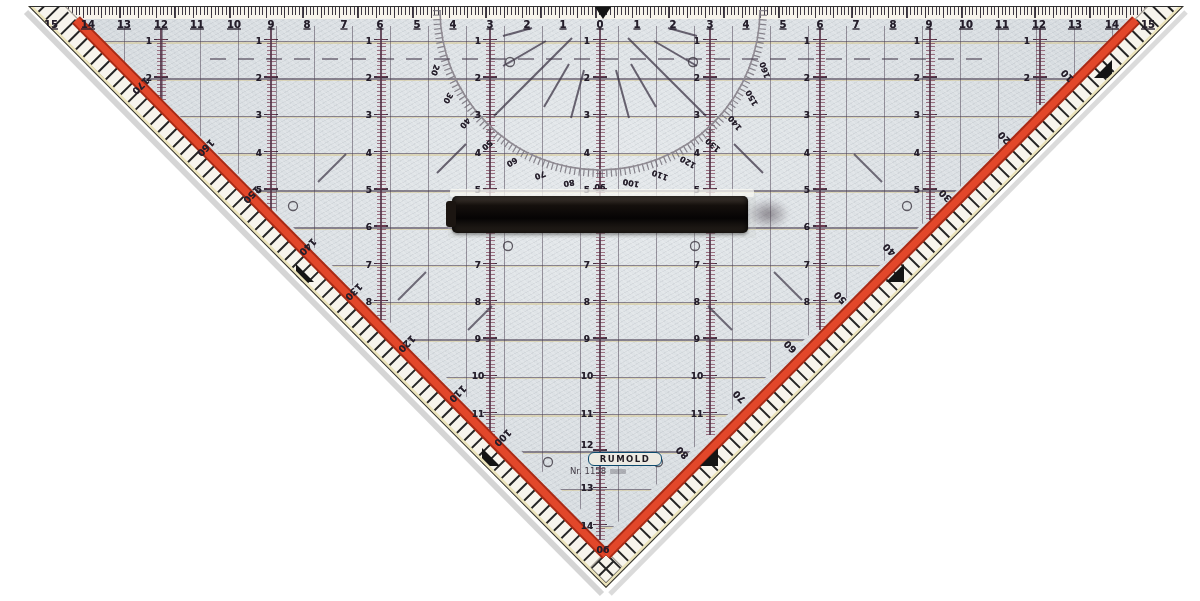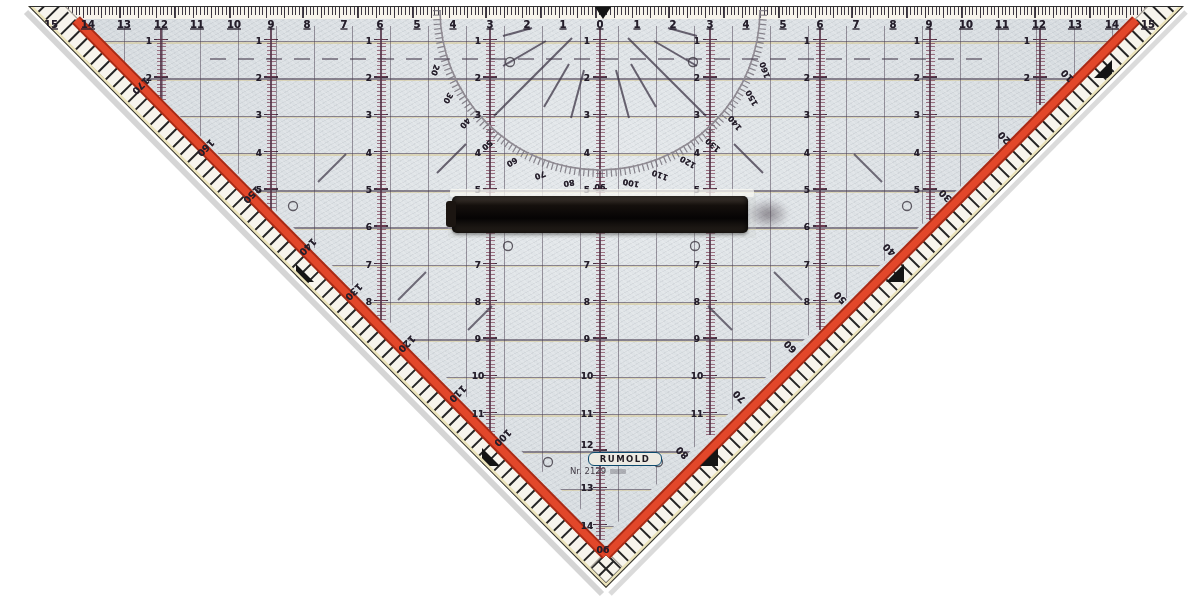--- a/index.html
+++ b/index.html
@@ -298,16 +298,16 @@
 
     <div class="platebase"></div>
     <div class="plate"></div>
     <div class="handle"></div>
     <div class="smudge"></div>
 
     <div class="brand-box">
       <span>RUMOLD</span>
     </div>
     <div class="brand-nr">
-      <span>Nr. 2129</span><span class="suffix"></span>
+      <span>Nr. 1158</span><span class="suffix"></span>
     </div>
   </div>
 </div>
 
 </body></html>

